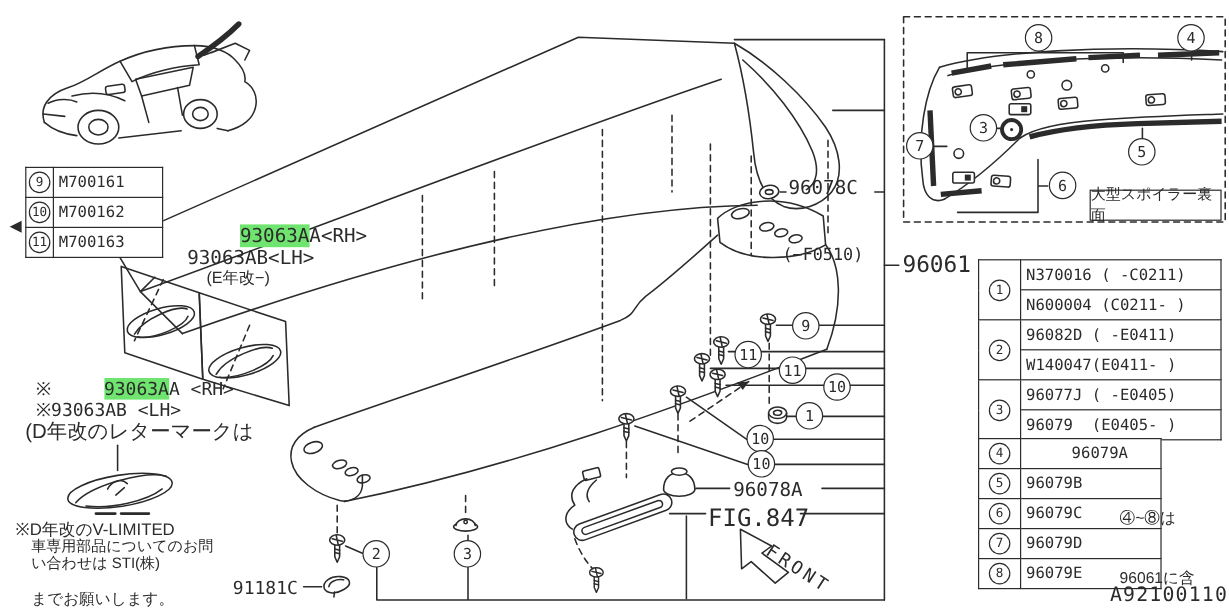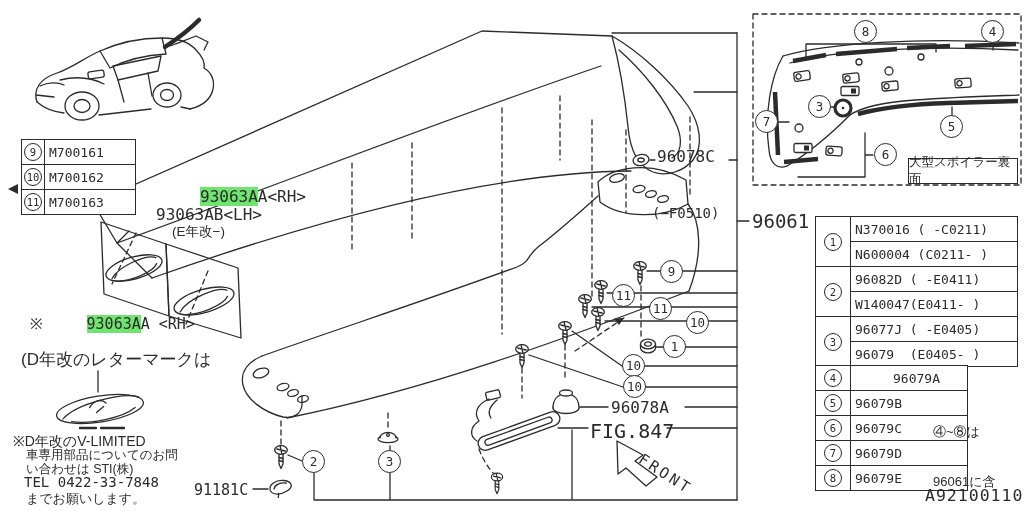--- a/index.html
+++ b/index.html
@@ -248,26 +248,26 @@
     </tr>
   </tbody>
     </table>
   <div class="arrowhead" style="left:8px;top:184px;"></div>
 
   <div class="lbl mono" style="left:156px;top:187px;font-size:16px;"><span class="hl">93063A</span><span>A&lt;RH&gt;</span></div>
   <div class="lbl mono" style="left:156px;top:205px;font-size:16px;">93063AB&lt;LH&gt;</div>
   <div class="lbl jp" style="left:172px;top:223px;font-size:13.5px;">(E年改−)</div>
 
   <div class="lbl mono" style="left:30px;top:313px;font-size:15px;"><span>※</span><span class="hl">93063A</span><span>A &lt;RH&gt;</span></div>
+  <div class="lbl mono" style="left:30px;top:331px;font-size:15px;">※93063AB &lt;LH&gt;</div>
   <div class="lbl jp" style="left:21px;top:348px;font-size:17px;">(D年改のレターマークは</div>
 
   <div class="lbl jp" style="left:26px;top:447px;font-size:12.5px;">車専用部品についてのお問</div>
   <div class="lbl jp" style="left:13px;top:431px;font-size:14px;">※D年改のV-LIMITED</div>
   <div class="lbl jp" style="left:26px;top:461px;font-size:12.5px;">い合わせは STI(株)</div>
-  <div class="lbl mono" style="left:24px;top:474px;font-size:14px;">TEL 0422-33-7848</div>
   <div class="lbl jp" style="left:26px;top:490px;font-size:13px;font-family:Liberation Mono, monospace;">までお願いします。</div>
 
   <div class="lbl mono" style="left:194px;top:481px;font-size:15px;">91181C</div>
   <div class="lbl mono" style="left:657px;top:147px;font-size:16px;">96078C</div>
   <div class="lbl mono" style="left:652px;top:165px;font-size:14px;margin-top:40px;">(−F0510)</div>
   <div class="lbl mono" style="left:752px;top:210px;font-size:19px;">96061</div>
   <div class="lbl mono" style="left:611px;top:398px;font-size:16px;">96078A</div>
   <div class="lbl mono" style="left:590px;top:419px;font-size:20px;">FIG.847</div>
   <div class="lbl mono" style="left:645px;top:450px;font-size:15px;letter-spacing:3px;transform:rotate(33deg);transform-origin:left top;">FRONT</div>
 

